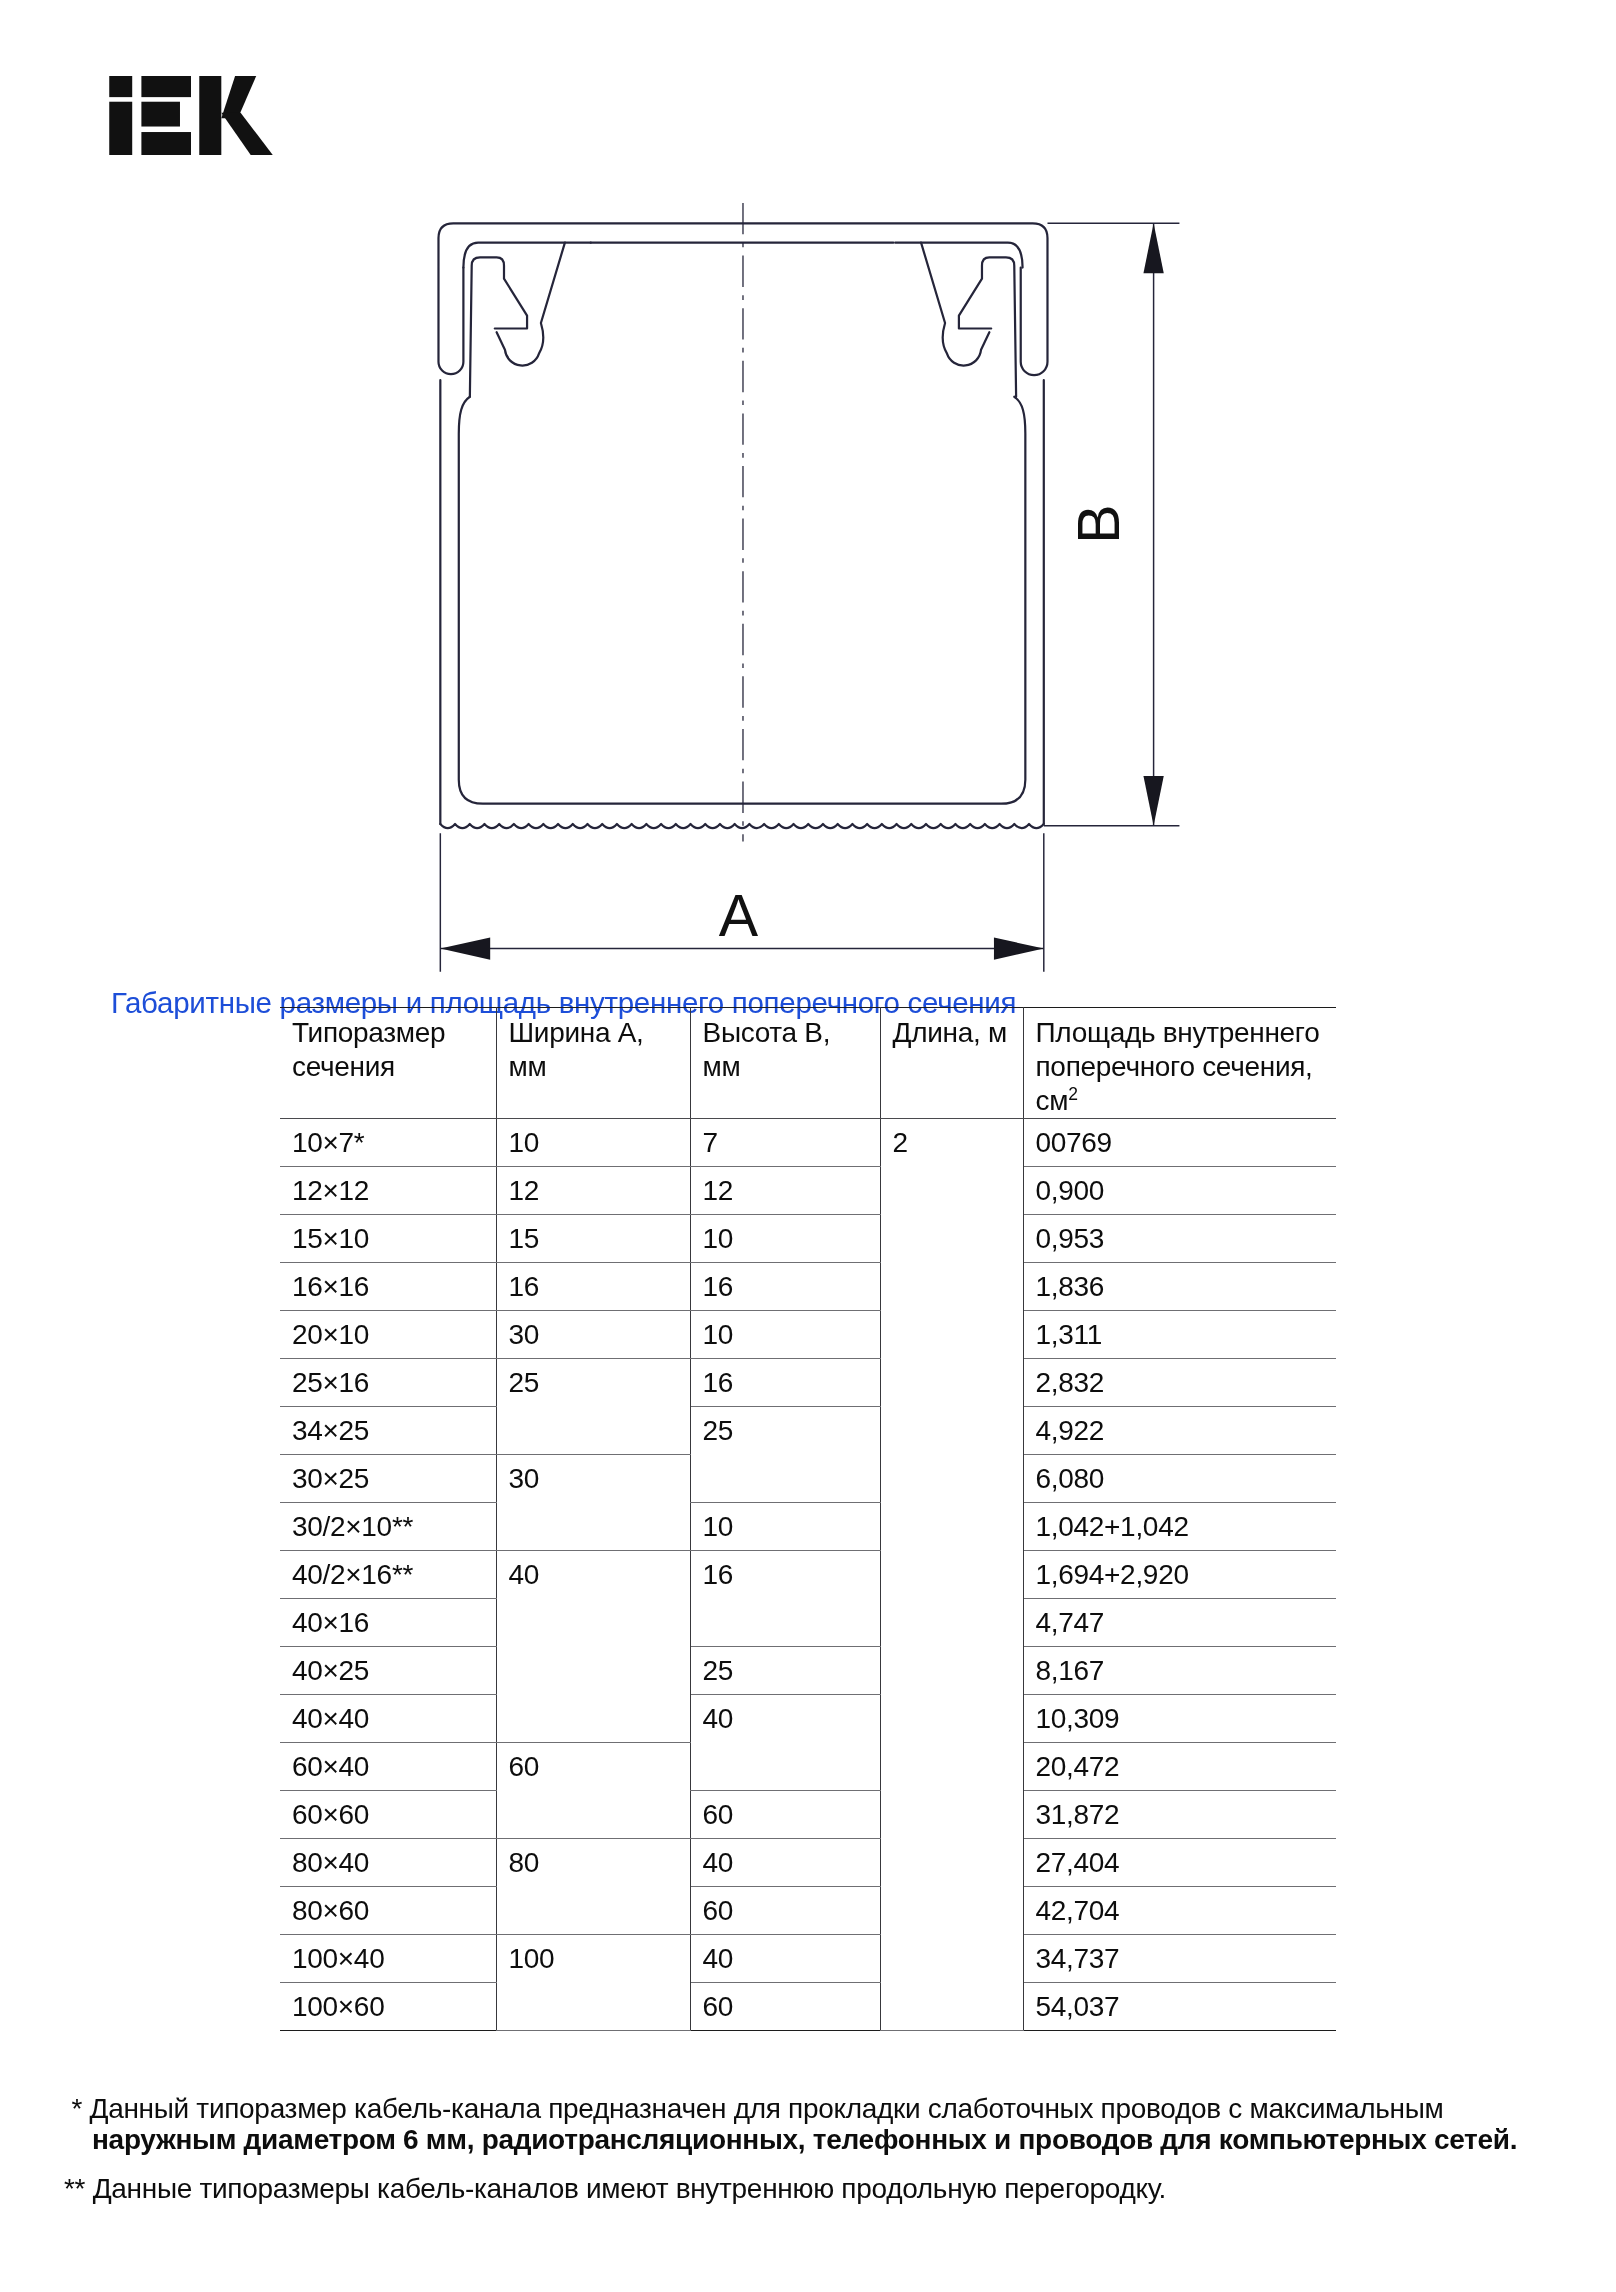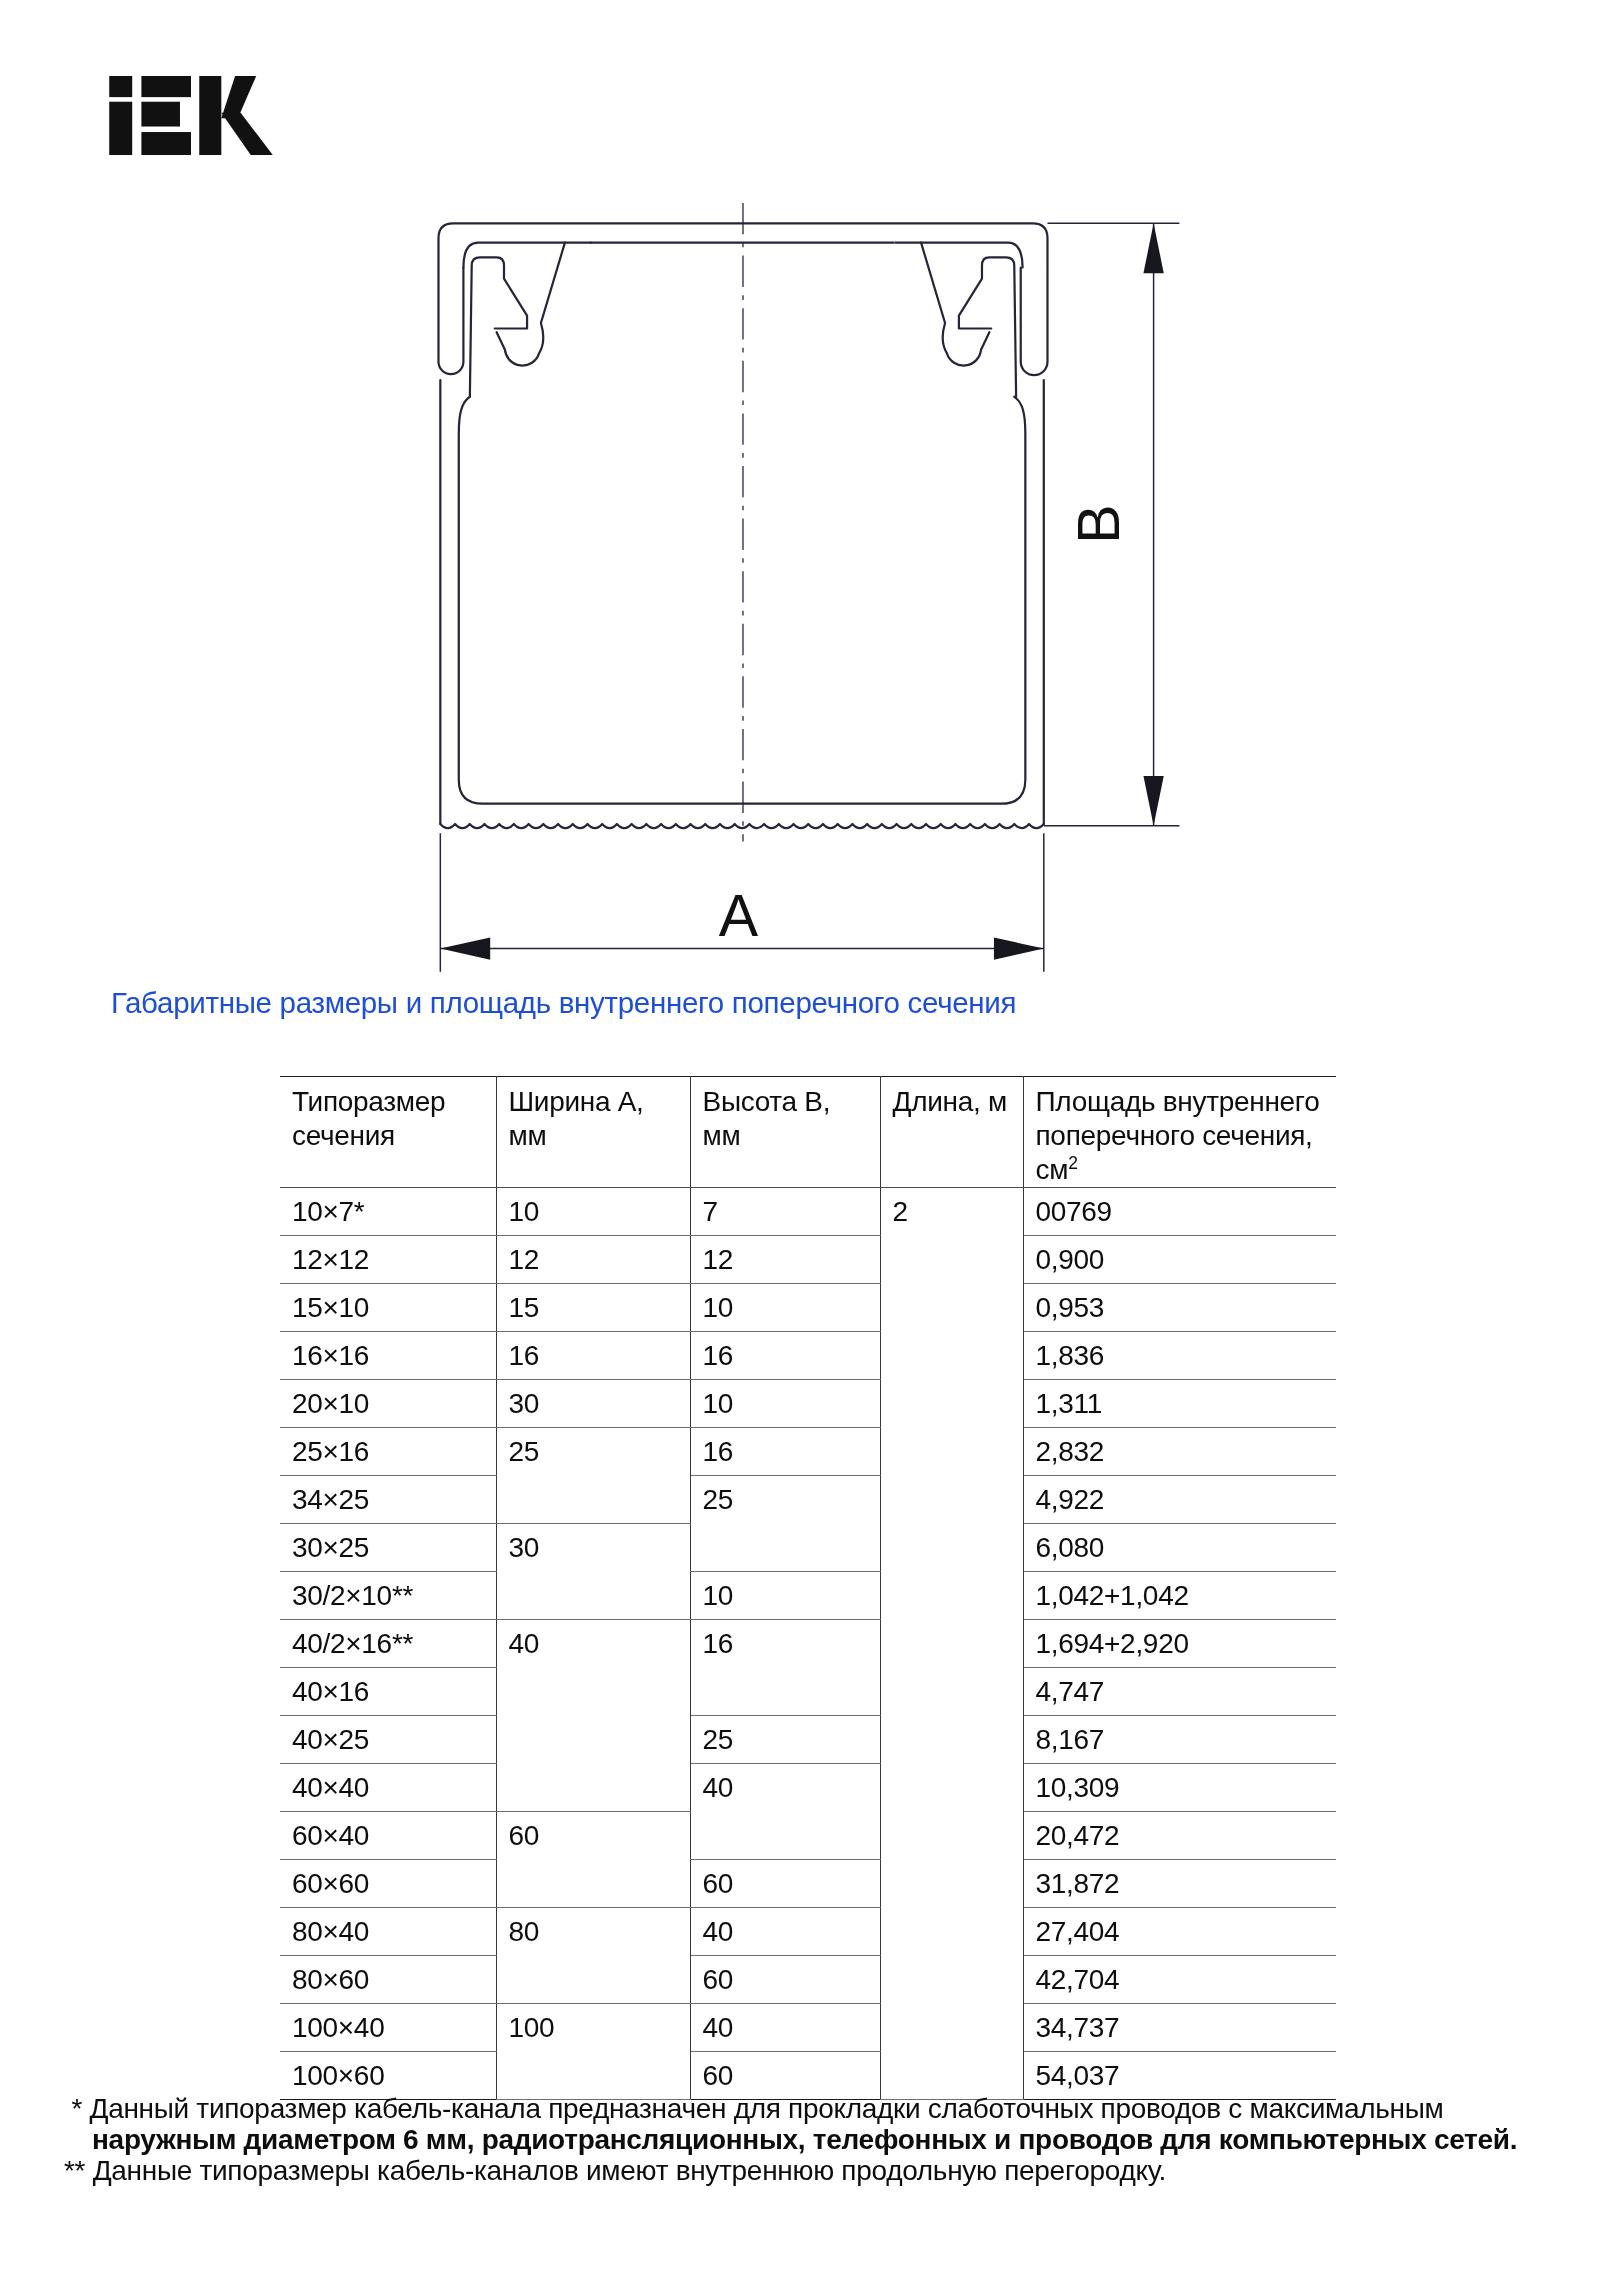--- a/index.html
+++ b/index.html
@@ -19,42 +19,42 @@
   .arrowhead{fill:#17171f;stroke:none;}
   .dim-letter{font-family:"Liberation Sans",sans-serif;font-size:64px;fill:#111;}
   .centerline{fill:none;stroke:#25253a;stroke-width:1.4;stroke-dasharray:34 9 5 9;}
 
   .section-title{
     position:absolute;left:111px;top:986px;width:1292px;
     font-size:29.5px;letter-spacing:-0.3px;color:#1d4ed8;
   }
 
   .dim-table{
-    position:absolute;left:280px;top:1076px;
+    position:absolute;left:280px;top:1007px;
     border-collapse:collapse;table-layout:fixed;
     width:1056px;
     font-size:28px;letter-spacing:-0.3px;color:#0d0d0d;
   }
   .dim-table th,.dim-table td{
     font-weight:normal;text-align:left;
     vertical-align:top;
     padding:7.4px 5.5px 0 12px;
     line-height:31px;
     border-right:0.9px solid #38383c;
   }
   .dim-table th{border-top:1.8px solid #1c1c1c;border-bottom:0.9px solid #4a4a4e;line-height:34px;padding-top:8.3px;height:81px;box-sizing:border-box;}
   .dim-table td{border-bottom:0.9px solid #6f6f73;height:48px;box-sizing:border-box;}
   .dim-table th:last-child,.dim-table td:last-child{border-right:none;}
   .dim-table tr:last-child td{border-bottom:1.8px solid #1c1c1c;margin-top:12px;}
   .dim-table sup{font-size:17.5px;line-height:0;vertical-align:super;letter-spacing:0;}
 
   .footnotes{position:absolute;left:64px;top:2093px;width:1477px;font-size:28px;letter-spacing:-0.3px;line-height:31px;color:#0d0d0d;}
   .footnotes .fn1{padding-left:7.4px;}
   .footnotes .fn2{padding-left:28px;font-weight:bold;}
-  .footnotes .fn3{padding-left:0;}
+  .footnotes .fn3{padding-left:0;margin-top:18px;}
 </style>
 </head>
 <body>
 
 <div class="page">
 
   <svg class="logo" viewBox="0 0 178 86" aria-label="IEK">
     <g fill="#111111">
       <rect x="0" y="0" width="25" height="23"></rect>
       <rect x="0" y="28" width="25" height="58"></rect>

